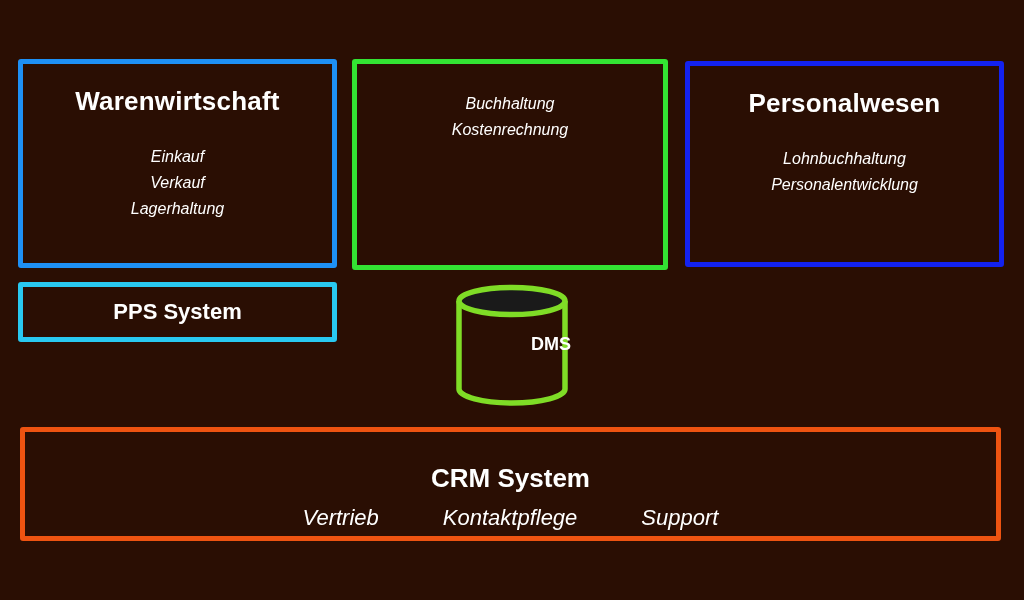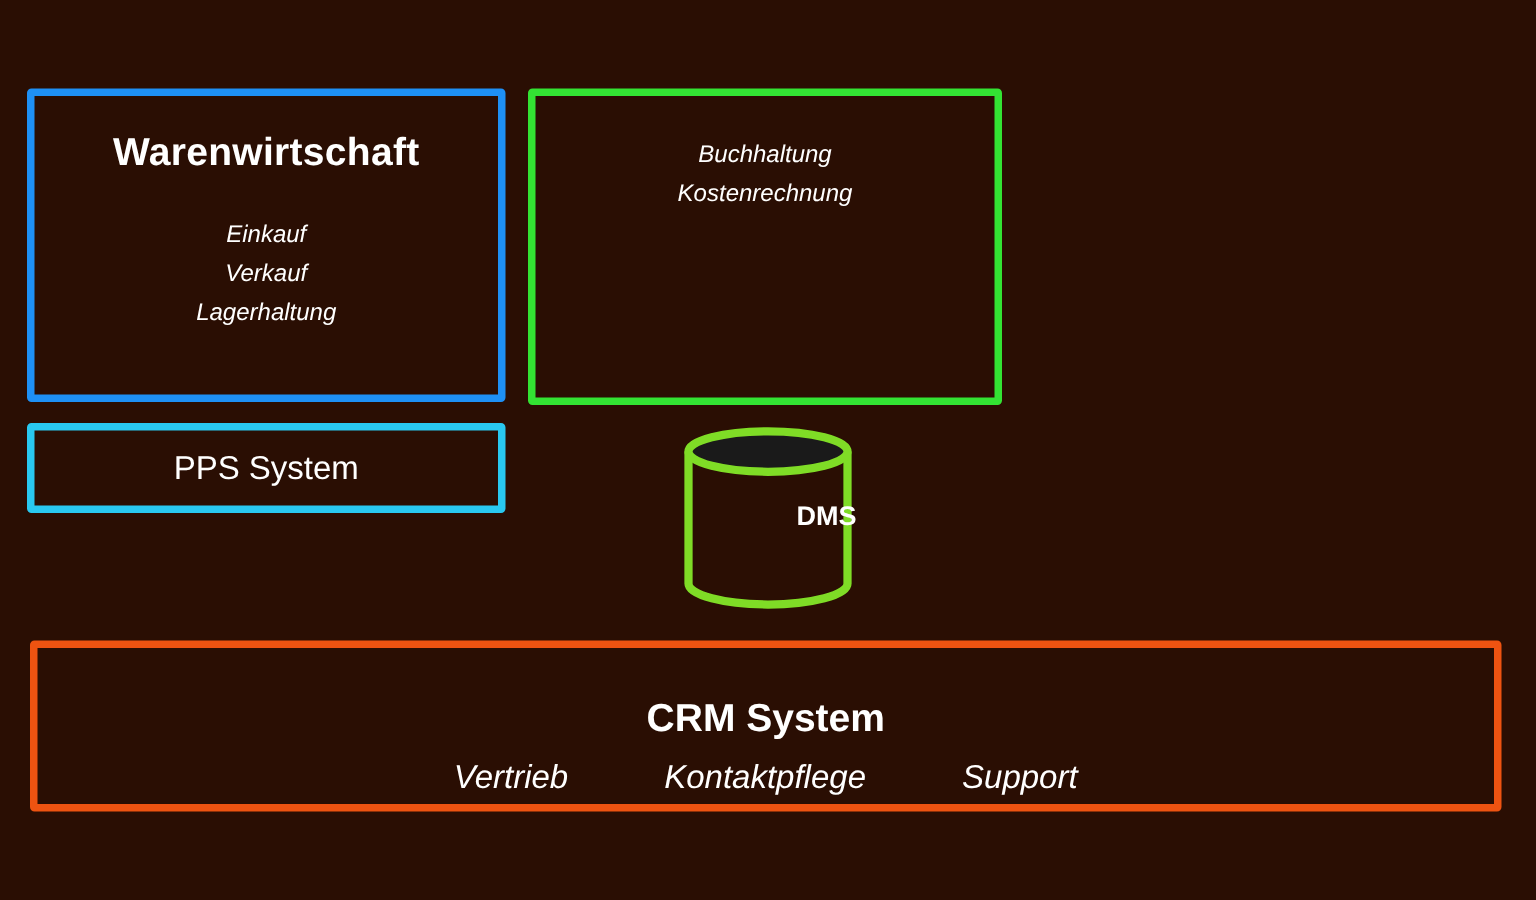--- a/index.html
+++ b/index.html
@@ -45,21 +45,21 @@
     position: absolute;
     left: 18px; top: 282px; width: 319px; height: 60px;
     border: 5px solid var(--c, #fff);
     border-radius: 3px;
     display: flex;
     align-items: center;
     justify-content: center;
   }
   .pps-title {
     font-size: 22px;
-    font-weight: normal;
+    font-weight: bold;
   }
 
   .cylinder {
     position: absolute;
     left: 453px; top: 283px;
     width: 118px; height: 128px;
   }
   .cylinder svg { display: block; width: 118px; height: 128px; }
   .cyl-body { fill: none; stroke: var(--c, #7fdc26); stroke-width: 5.5; }
   .cyl-top  { fill: var(--fill, #1a1a1a); stroke: var(--c, #7fdc26); stroke-width: 5.5; }
@@ -110,20 +110,27 @@
     </div>
   </div>
 
   <div class="module-box box-rechnungswesen" style="--c: #33e333;">
     <div class="module-items">
       <div class="module-item">Buchhaltung</div>
       <div class="module-item">Kostenrechnung</div>
     </div>
   </div>
 
+  <div class="module-box box-personalwesen" style="--c: #1322f0;">
+    <div class="module-title">Personalwesen</div>
+    <div class="module-items">
+      <div class="module-item">Lohnbuchhaltung</div>
+      <div class="module-item">Personalentwicklung</div>
+    </div>
+  </div>
 
   <div class="pps-box" style="--c: #29c8f0;">
     <div class="pps-title">PPS System</div>
   </div>
 
   <div class="cylinder" style="--c: #7fdc26; --fill: #1a1a1a;">
     <svg viewBox="0 0 118 128">
       <path class="cyl-body" d="M 6 18 L 6 106 A 53 14 0 0 0 112 106 L 112 18"></path>
       <ellipse class="cyl-top" cx="59" cy="18" rx="53" ry="13.5"></ellipse>
     </svg>

